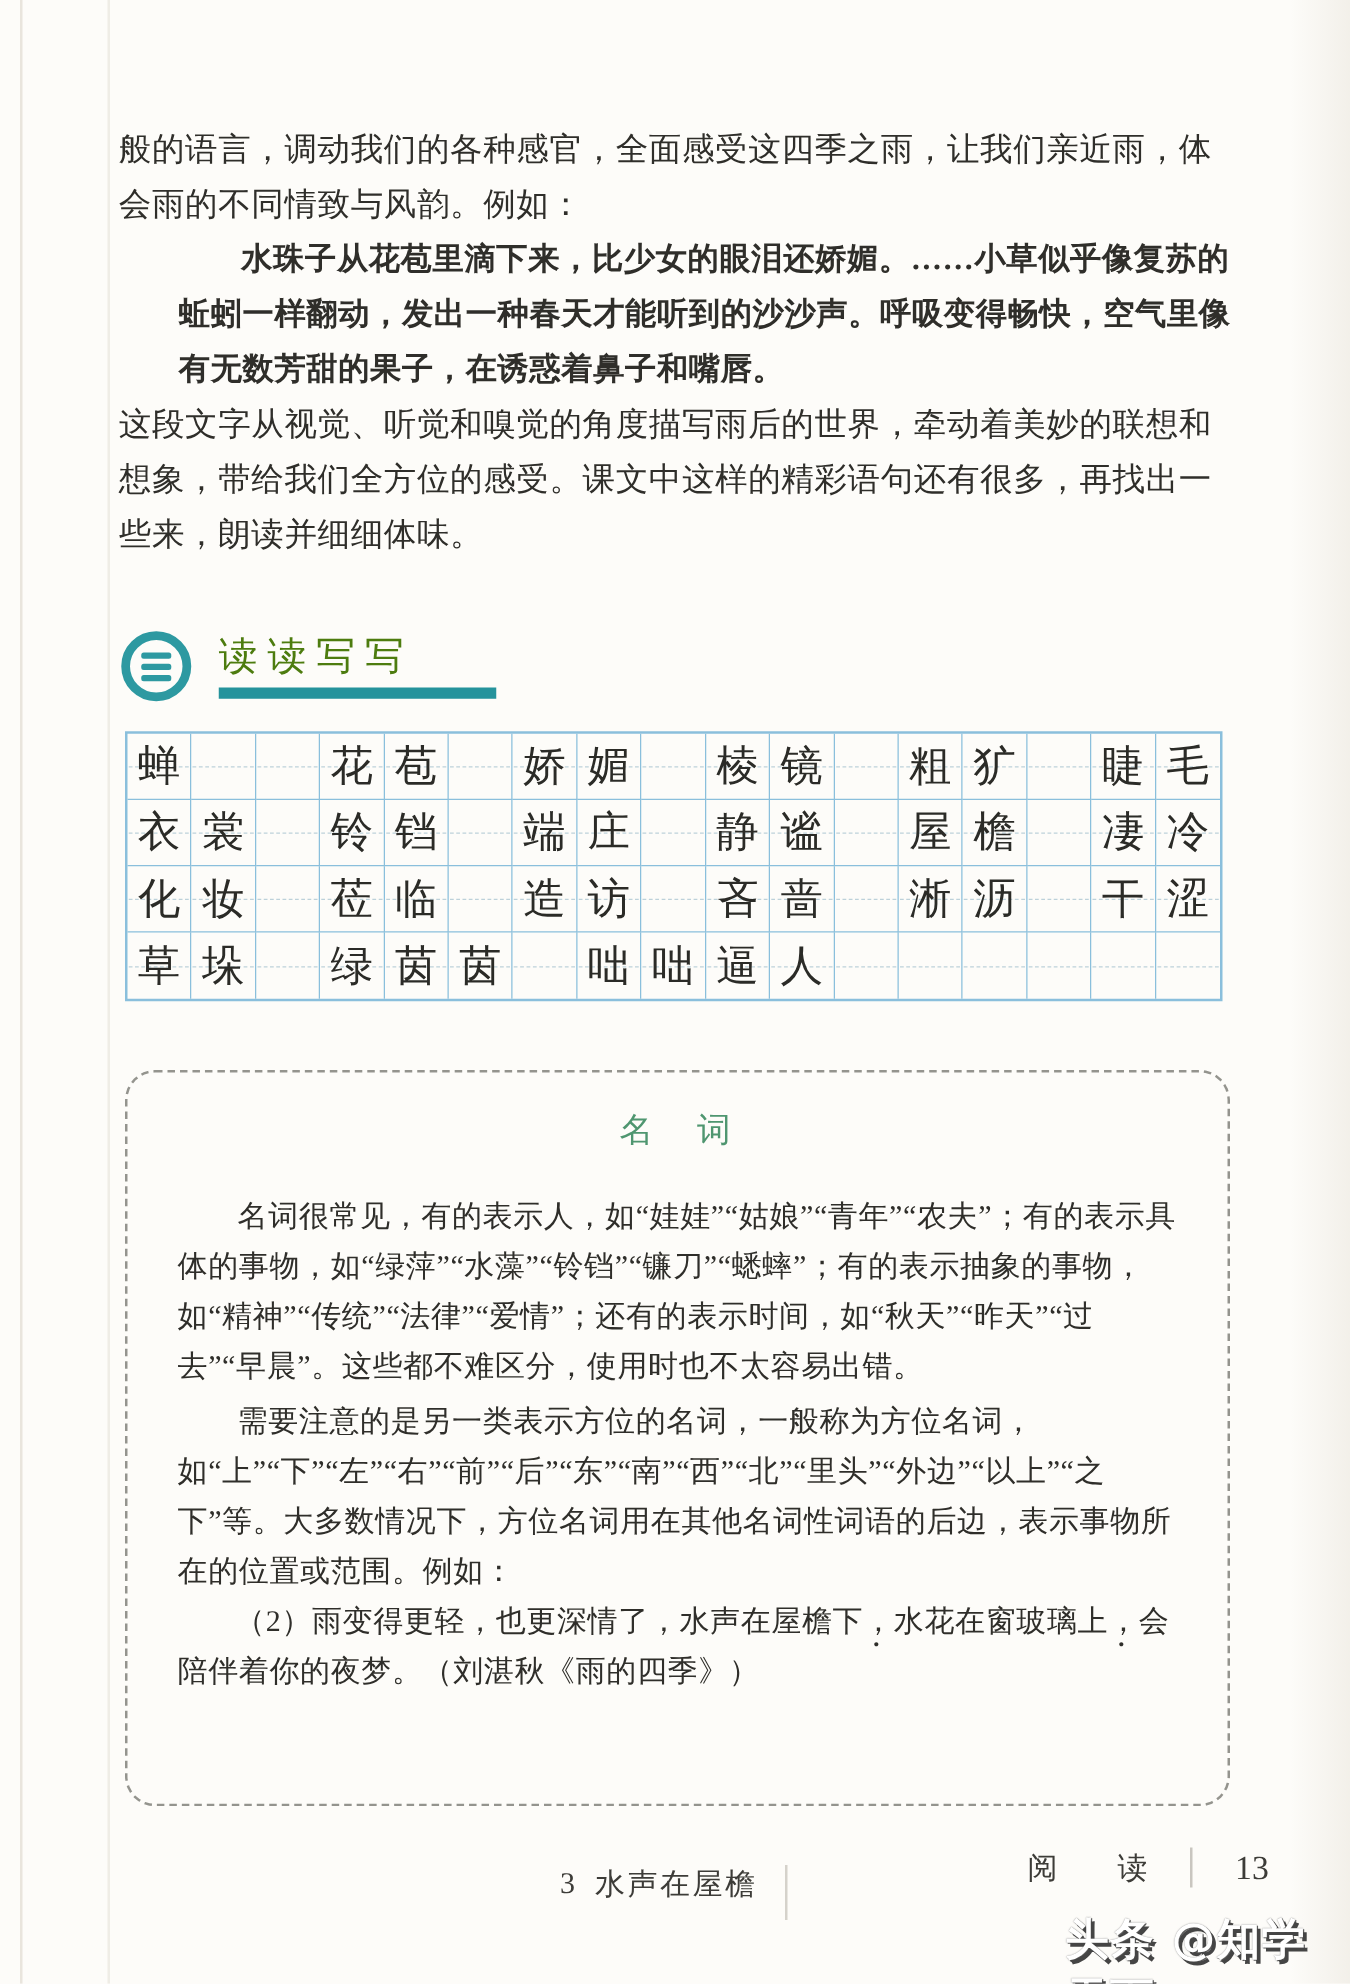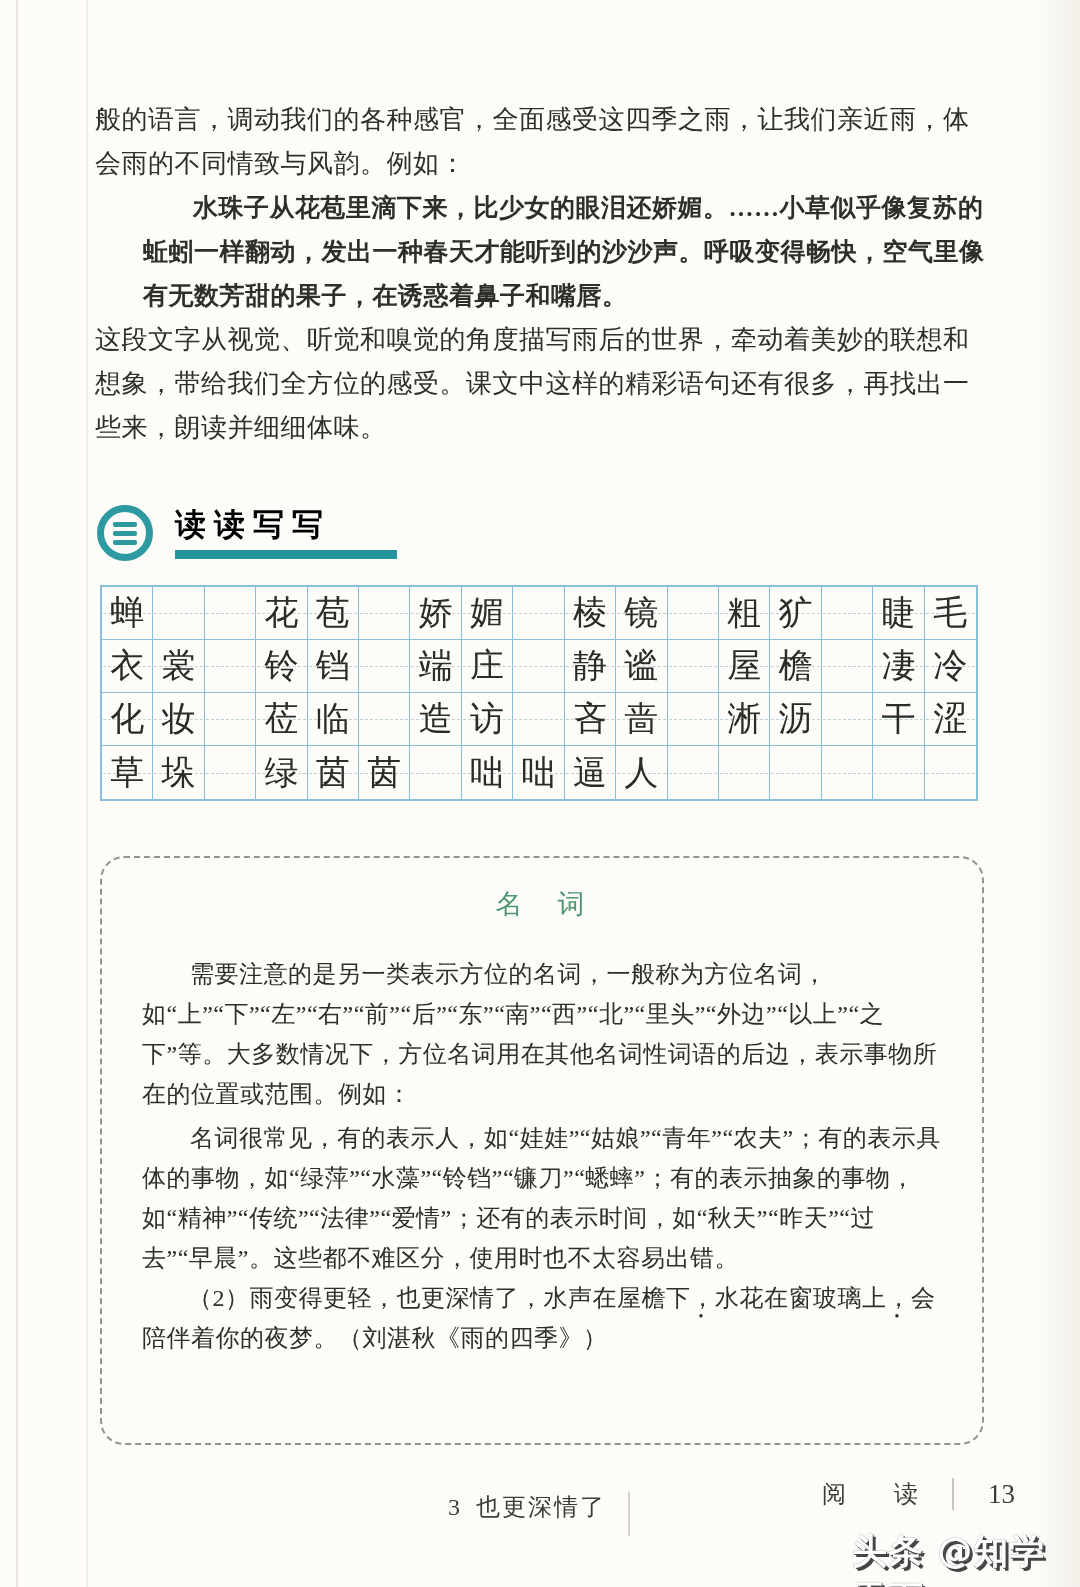--- a/index.html
+++ b/index.html
@@ -24,21 +24,21 @@
   #intro p { margin:0; }
   #intro .quote { margin-left:48px; width:842px; text-indent:2em; font-size:25px;font-weight:bold; }
 
   
   #section-header { position:absolute; left:97px; top:503px; display:flex; align-items:flex-start; }
   .icon-circle { width:56px; height:56px; border:7px solid #2d99a1; border-radius:50%;
     display:flex; flex-direction:column; justify-content:center; align-items:center; gap:4px;
     margin-top:2px; background:#fdfcf9; }
   .icon-bar { width:24px; height:5px; background:#2d99a1; border-radius:2px; }
   .title-block { margin-left:22px; display:flex; flex-direction:column; }
-  .section-title { font-size:31px; font-weight:bold; color:#000000; letter-spacing:8px; line-height:44px; }
+  .section-title { font-size:31px; font-weight:normal; color:#4d7c0f; letter-spacing:8px; line-height:44px; }
   .section-underline { width:222px; height:9px; background:#25939c; margin-top:3px; }
 
   
   #word-grid { position:absolute; left:100px; top:585px; width:878px; height:216px;
     border:2px solid #8abfdc; display:grid;
     grid-template-columns:repeat(17,1fr); grid-template-rows:repeat(4,1fr); }
   #word-grid .cell { position:relative; border-right:1px solid #8abfdc; border-bottom:1px solid #8abfdc;
     display:flex; align-items:center; justify-content:center; }
   #word-grid .cell:nth-child(17n) { border-right:none; }
   #word-grid .cell:nth-child(n+52) { border-bottom:none; }
@@ -306,30 +306,30 @@
       <span></span>
     </div>
     <div class="cell">
       <span></span>
     </div>
   </div>
 
 <div id="grammar-box">
   <div class="box-title">名　词</div>
   <div class="box-body">
+    <p class="box-para">名词很常见，有的表示人，如“娃娃”“姑娘”“青年”“农夫”；有的表示具体的事物，如“绿萍”“水藻”“铃铛”“镰刀”“蟋蟀”；有的表示抽象的事物，如“精神”“传统”“法律”“爱情”；还有的表示时间，如“秋天”“昨天”“过去”“早晨”。这些都不难区分，使用时也不太容易出错。</p>
     <p class="box-para">需要注意的是另一类表示方位的名词，一般称为方位名词，如“上”“下”“左”“右”“前”“后”“东”“南”“西”“北”“里头”“外边”“以上”“之下”等。大多数情况下，方位名词用在其他名词性词语的后边，表示事物所在的位置或范围。例如：</p>
-    <p class="box-para">名词很常见，有的表示人，如“娃娃”“姑娘”“青年”“农夫”；有的表示具体的事物，如“绿萍”“水藻”“铃铛”“镰刀”“蟋蟀”；有的表示抽象的事物，如“精神”“传统”“法律”“爱情”；还有的表示时间，如“秋天”“昨天”“过去”“早晨”。这些都不难区分，使用时也不太容易出错。</p>
     <p class="box-example"><span>（2）雨变得更轻，也更深情了，水声在屋檐</span><span class="emph">下</span><span>，水花在窗玻璃</span><span class="emph">上</span><span>，会陪伴着你的夜梦。（刘湛秋《雨的四季》）</span></p>
   </div>
 </div>
 
 <div id="footer">
   <div class="footer-left">
     <span class="lesson-number">3</span>
-    <span class="lesson-title">也更深情了</span>
+    <span class="lesson-title">水声在屋檐</span>
     <div class="divider-left"></div>
   </div>
   <div class="footer-right">
     <span class="section-label">阅　读</span>
     <div class="divider-right"></div>
     <span class="page-number">13</span>
   </div>
 </div>
 
 <div id="watermark">头条 @知学天下</div>

